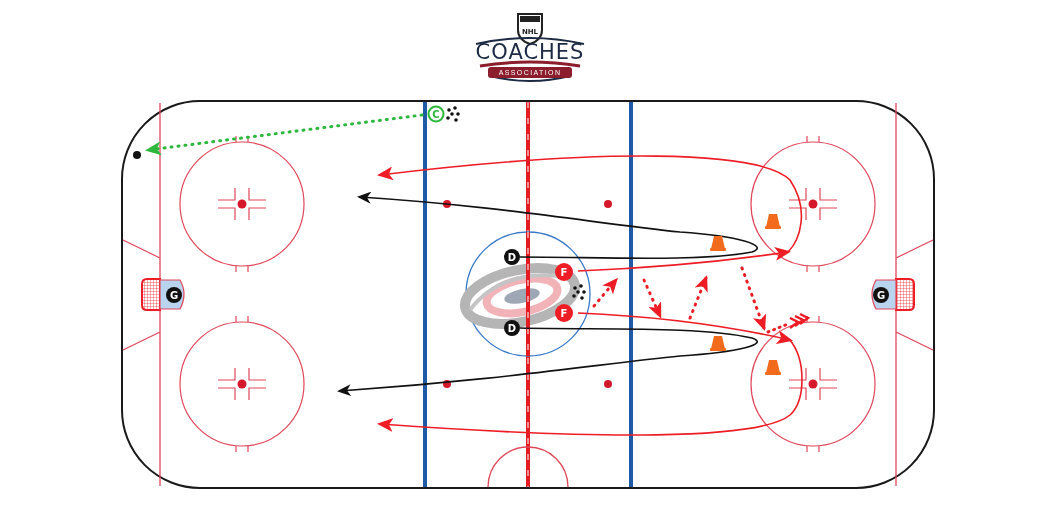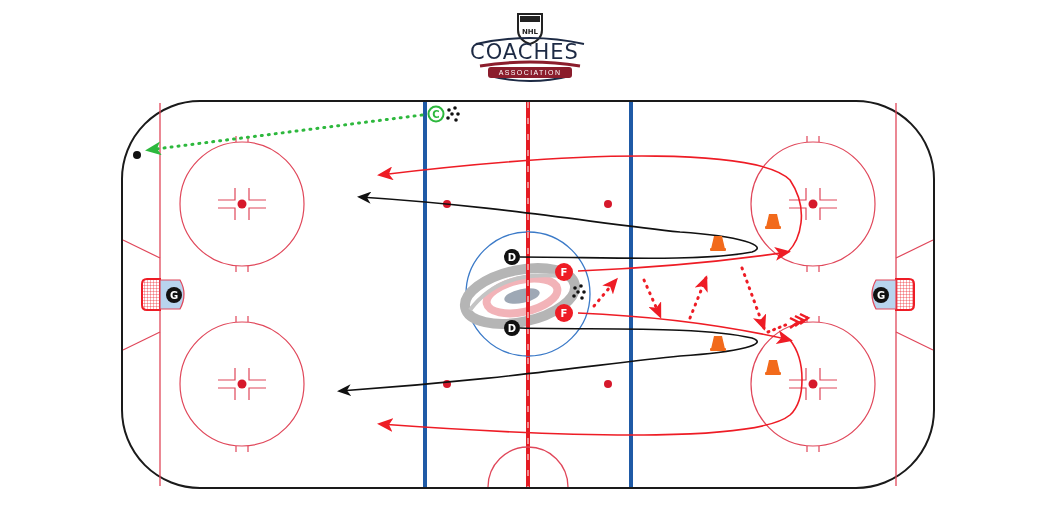--- a/index.html
+++ b/index.html
@@ -1,19 +1,19 @@
 <!DOCTYPE html>
 <html><head>
 <meta charset="utf-8">
 <style>
   html,body{margin:0;padding:0;background:#ffffff;}
   body{width:1060px;height:529px;overflow:hidden;position:relative;font-family:"Liberation Sans",sans-serif;}
   #stage{position:absolute;left:0;top:0;width:1060px;height:529px;}
   .logo{position:absolute;left:470px;top:10px;width:120px;height:72px;}
-  .logo-text{position:absolute;left:0;top:30px;width:120px;font-family:"DejaVu Sans",sans-serif;font-size:21px;letter-spacing:1px;color:#1d2a44;font-weight:normal;}
+  .logo-text{position:absolute;left:0;top:30px;width:120px;text-align:center;font-family:"DejaVu Sans",sans-serif;font-size:21px;letter-spacing:1px;color:#1d2a44;font-weight:normal;}
   .logo-sub{position:absolute;left:18px;top:57px;width:84px;height:11px;background:#8b1d2c;border-radius:3px;color:#fff;font-size:7px;letter-spacing:1.4px;text-align:center;line-height:11px;}
   .player text{font-family:"DejaVu Sans",sans-serif;font-weight:bold;}
 </style>
 </head>
 <body>
 
 <div id="stage">
 
   <div class="logo">
     <svg width="120" height="72" viewBox="0 0 120 72" style="position:absolute;left:0;top:0;">

